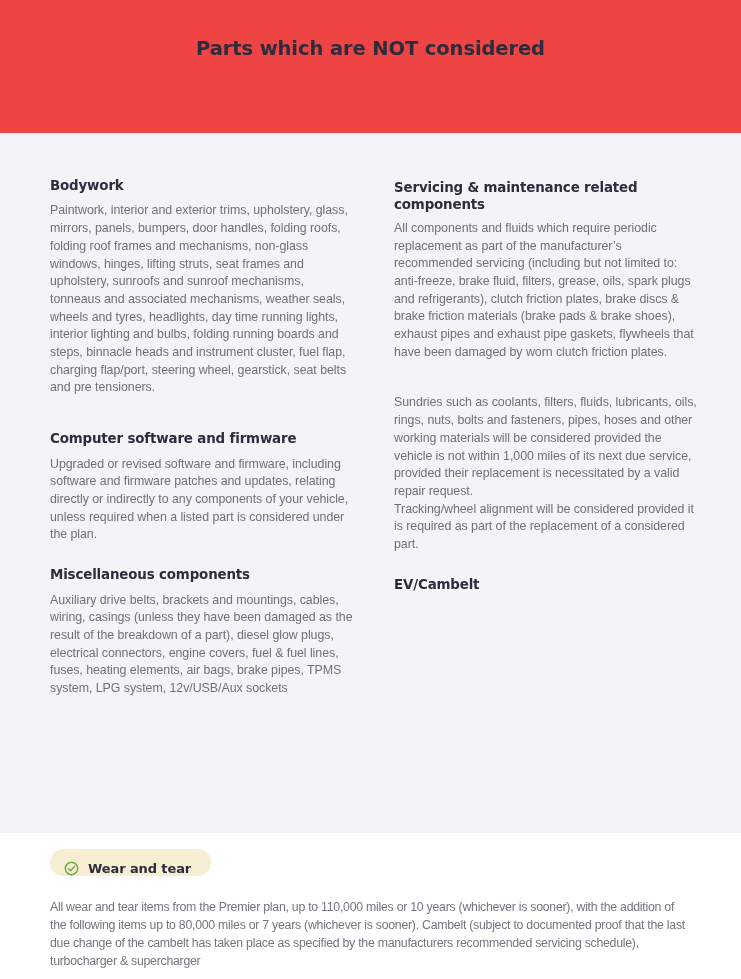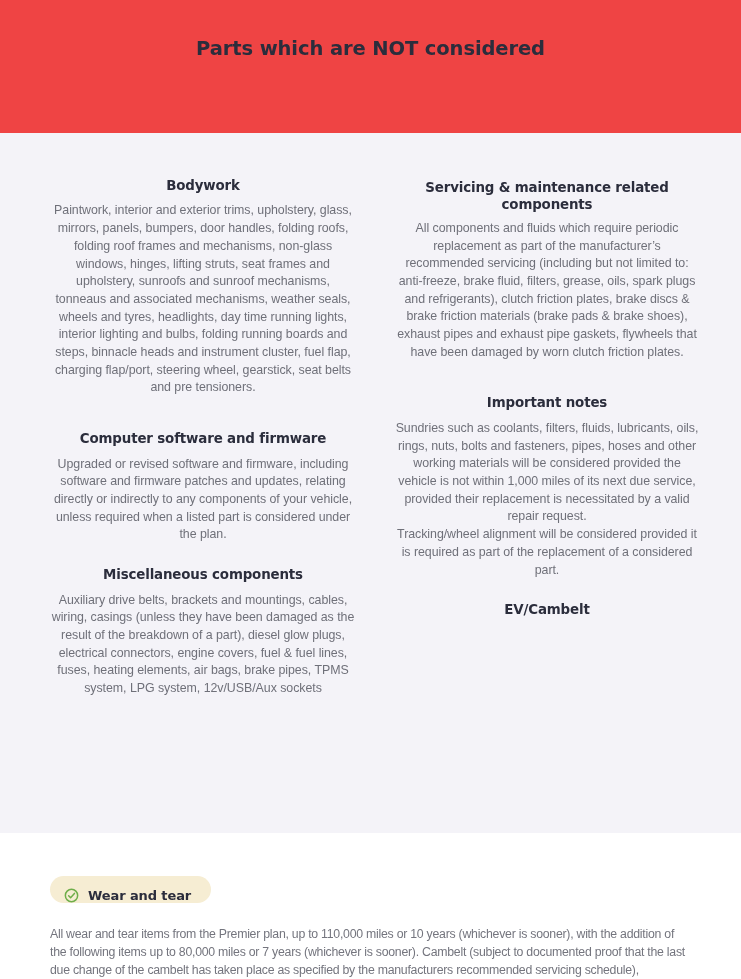--- a/index.html
+++ b/index.html
@@ -46,21 +46,20 @@
   }
 
   .columns {
     display: flex;
     gap: 38px;
     align-items: flex-start;
   }
   .col {
     width: 306px;
     flex: 0 0 306px;
-    text-align: center;
   }
   .col-right { padding-top: 2px; }
 
   .block { margin-bottom: 26px; }
   .block:last-child { margin-bottom: 0; }
 
   .block-heading {
     font-family: "DejaVu Sans", "Liberation Sans", sans-serif;
     font-size: 13.4px;
     font-weight: 700;
@@ -90,21 +89,20 @@
   }
 
   .badge {
     display: inline-flex;
     align-items: center;
     gap: 9px;
     background: #f6edd3;
     border-radius: 999px;
     padding: 18px 20px 6px 14px;
     height: 27px;
-    margin-top: 27px;
   }
   .badge-label {
     font-family: "DejaVu Sans", "Liberation Sans", sans-serif;
     font-size: 13px;
     font-weight: 700;
     color: #2b2d3c;
     letter-spacing: -0.1px;
     line-height: 1;
   }
   .check-icon { display: block; width: 15px; height: 15px; }
@@ -151,21 +149,20 @@
       </div>
 
       <div class="col col-right">
 
         <div class="block gap-lg">
           <div class="block-heading heading-tight">Servicing &amp; maintenance related components</div>
           <p class="block-body">All components and fluids which require periodic replacement as part of the manufacturer’s recommended servicing (including but not limited to: anti-freeze, brake fluid, filters, grease, oils, spark plugs and refrigerants), clutch friction plates, brake discs &amp; brake friction materials (brake pads &amp; brake shoes), exhaust pipes and exhaust pipe gaskets, flywheels that have been damaged by worn clutch friction plates.</p>
         </div>
 
         <div class="block gap-md">
-          <div class="block-heading">Important notes</div>
           <p class="block-body">Sundries such as coolants, filters, fluids, lubricants, oils, rings, nuts, bolts and fasteners, pipes, hoses and other working materials will be considered provided the vehicle is not within 1,000 miles of its next due service, provided their replacement is necessitated by a valid repair request.</p>
           <p class="block-body">Tracking/wheel alignment will be considered provided it is required as part of the replacement of a considered part.</p>
         </div>
 
         <div class="block">
           <div class="block-heading">EV/Cambelt</div>
         </div>
 
       </div>
     </div>

